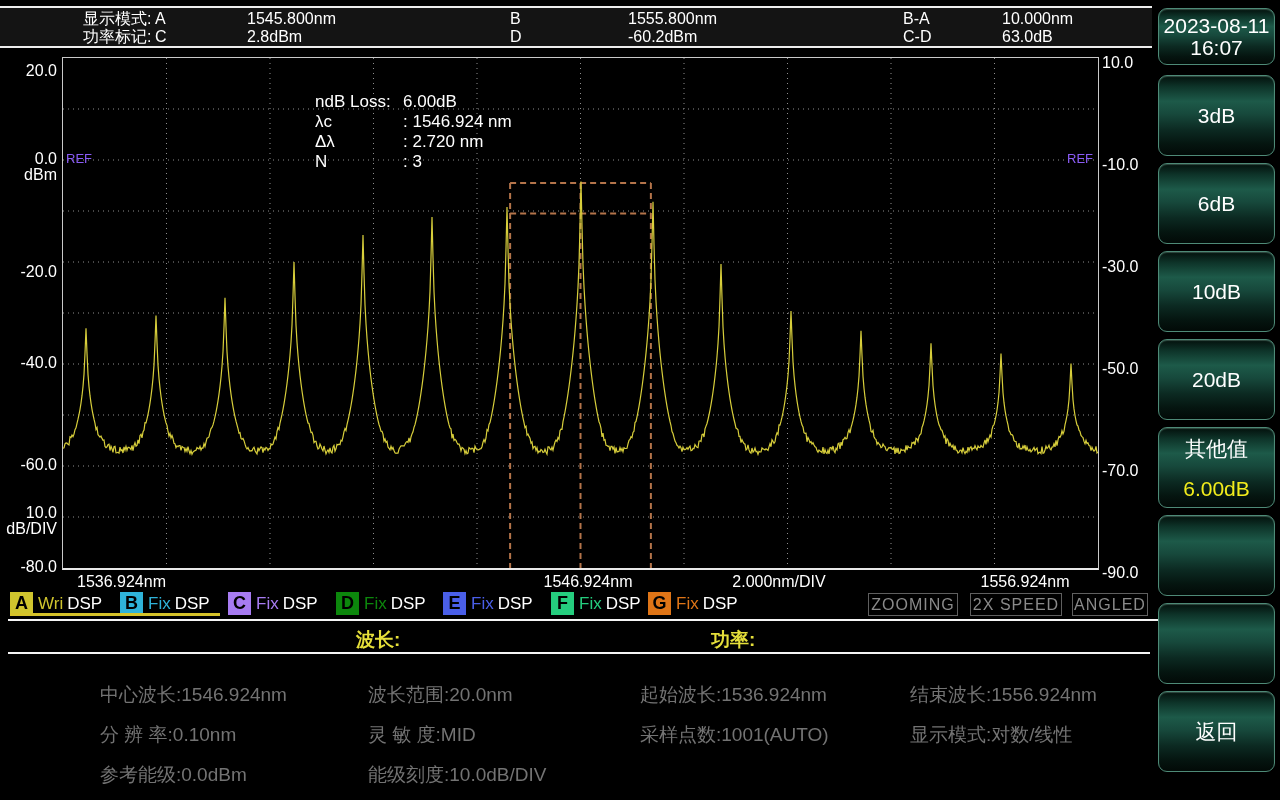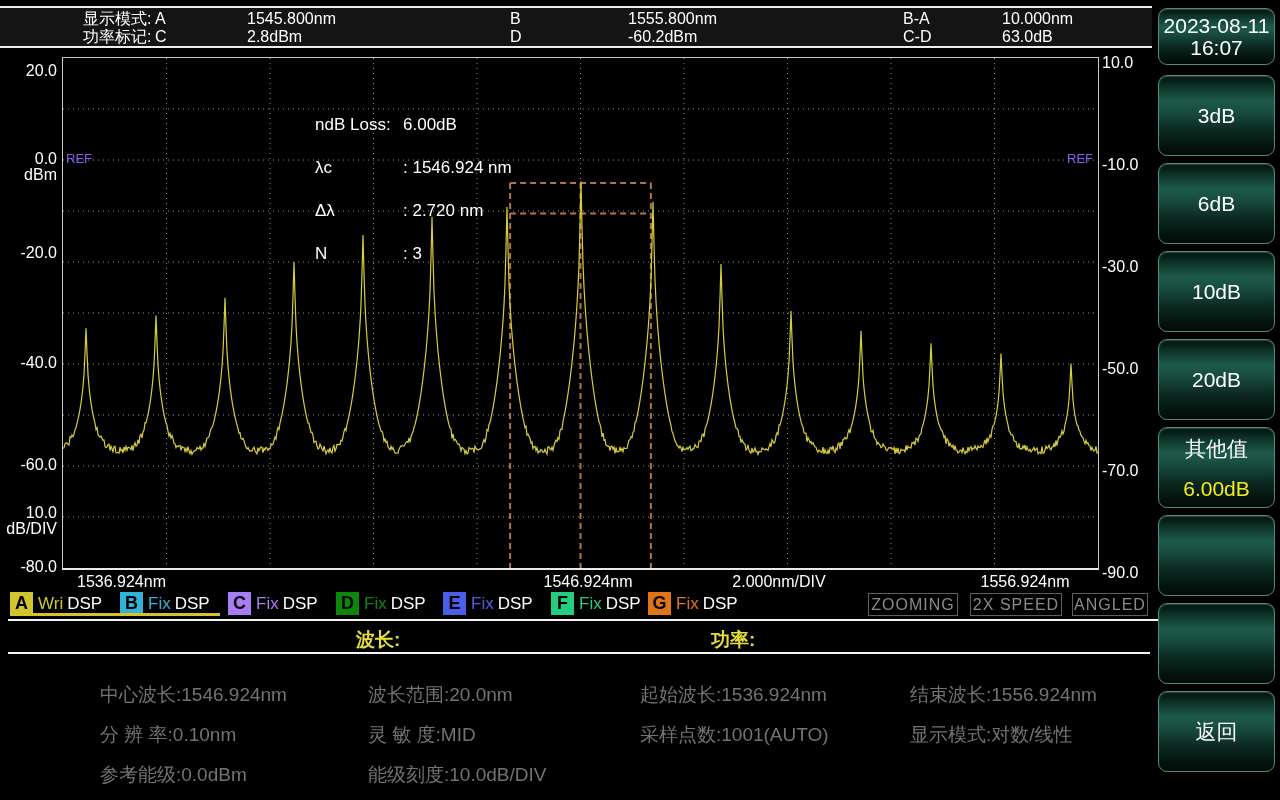--- a/index.html
+++ b/index.html
@@ -30,21 +30,21 @@
   .ndb{stroke:#b4744a;stroke-width:2;stroke-dasharray:6 4;fill:none;}
   #trace-line{fill:none;stroke:#d7ce3b;stroke-width:1.2;}
 
   .ytick{position:absolute;font-size:16px;line-height:16px;white-space:pre;}
   .ytick.l{left:0;width:57px;text-align:right;}
   .ytick.r{left:1102px;text-align:left;}
   .ref{position:absolute;font-size:13px;line-height:13px;color:#8b5cf6;}
   .xlab{position:absolute;top:573px;font-size:16px;white-space:pre;}
 
   #annotation{position:absolute;left:315px;top:92px;font-size:17px;line-height:20px;}
-  #annotation .k{display:inline-block;min-width:88px;margin-top:23px;}
+  #annotation .k{display:inline-block;min-width:88px;}
 
   
   .chip{position:absolute;top:592px;height:23px;display:flex;align-items:center;font-size:17px;}
   .chip .box{width:23px;height:23px;display:flex;align-items:center;justify-content:center;
              color:#000;font-weight:bold;font-size:18px;margin-right:5px;}
   .chip .mode{margin-right:4px;}
   .chip .dsp{color:#fff;}
 
   .flag{position:absolute;top:593px;height:23px;box-sizing:border-box;border:1px solid #5f5f5f;
         color:#8a8a8a;font-size:16px;letter-spacing:1px;display:flex;align-items:center;justify-content:center;}
@@ -116,21 +116,21 @@
     <div><span class="k">ndB Loss:</span><span>6.00dB</span></div>
     <div><span class="k">λc</span><span>: 1546.924 nm</span></div>
     <div><span class="k">Δλ</span><span>: 2.720 nm</span></div>
     <div><span class="k">N</span><span>: 3</span></div>
   </div>
 
 <div id="yticks">
     <div class="ytick l" style="top: 63px; text-align: right;">20.0</div>
     <div class="ytick l" style="top: 151px;">0.0</div>
     <div class="ytick l" style="top: 167px;">dBm</div>
-    <div class="ytick l" style="top: 245px;">-20.0</div>
+    <div class="ytick l" style="top: 264px;">-20.0</div>
     <div class="ytick l" style="top: 355px;">-40.0</div>
     <div class="ytick l" style="top: 457px;">-60.0</div>
     <div class="ytick l" style="top: 559px;">-80.0</div>
     <div class="ytick l" style="top: 505px;">10.0</div>
     <div class="ytick l" style="top: 521px;">dB/DIV</div>
     <div class="ytick r" style="top: 55px;">10.0</div>
     <div class="ytick r" style="top: 157px;">-10.0</div>
     <div class="ytick r" style="top: 259px;">-30.0</div>
     <div class="ytick r" style="top: 361px;">-50.0</div>
     <div class="ytick r" style="top: 463px;">-70.0</div>

